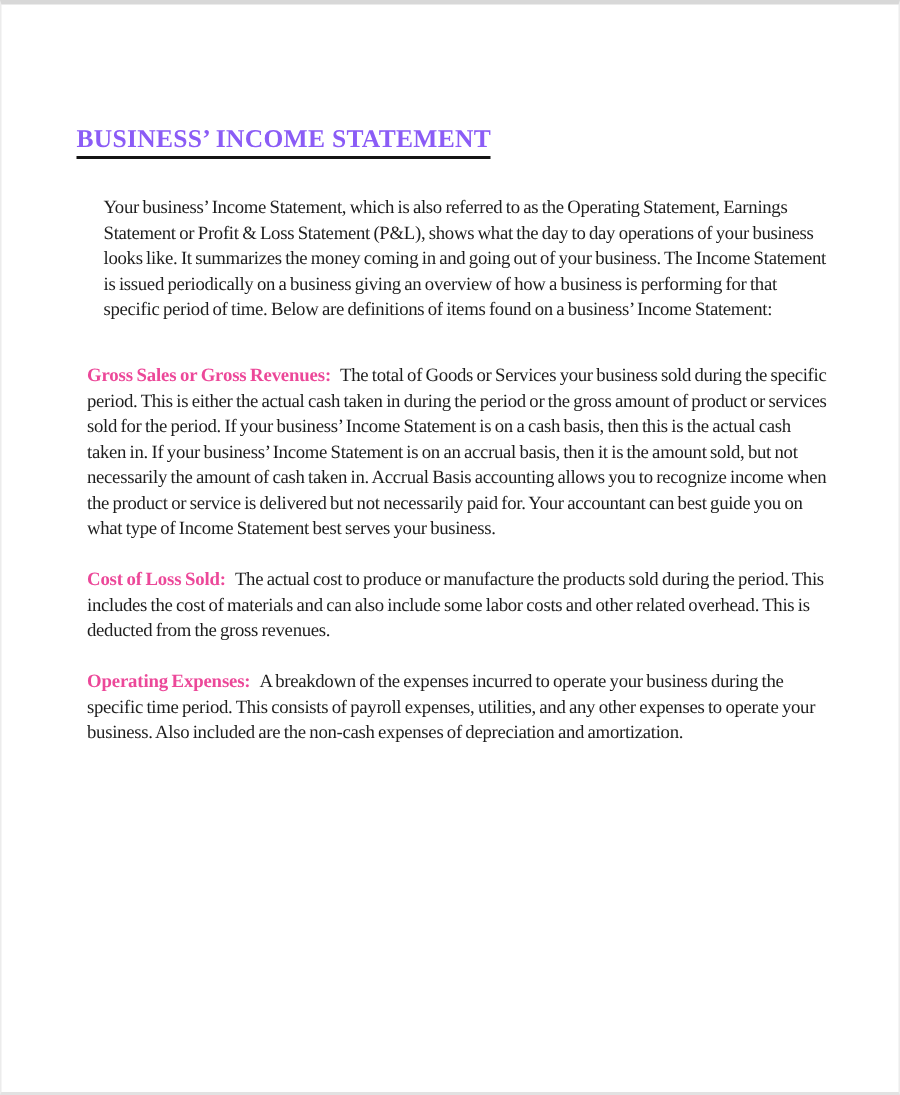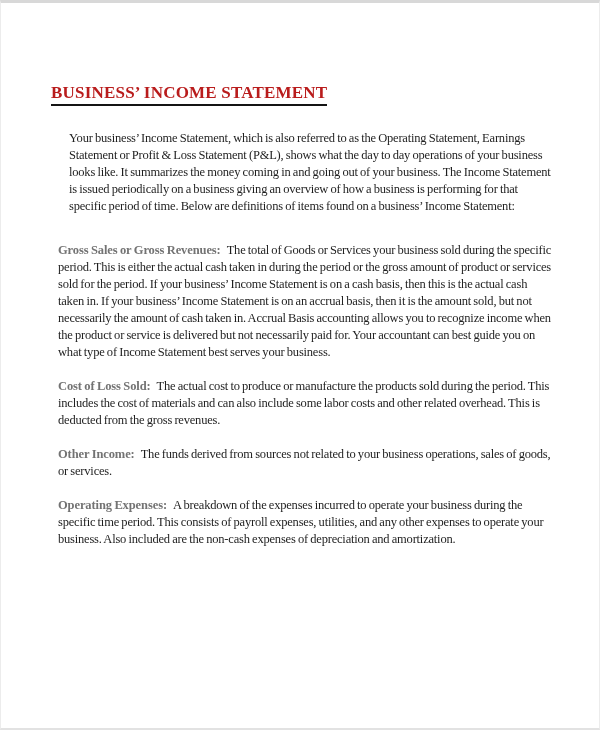--- a/index.html
+++ b/index.html
@@ -20,21 +20,21 @@
     background: #ffffff;
     border: 1px solid #ececec;
     border-top: 3px solid #d8d8d8;
     border-bottom: 2px solid #e2e2e2;
     padding: 80px 45px 0 50px;
   }
   .doc-title {
     margin: 0;
     font-size: 17px;
     font-weight: bold;
-    color: #b91c1c;
+    color: #8b5cf6;
     letter-spacing: 0.2px;
   }
   .doc-title .title-text {
     display: inline-block;
     border-bottom: 2px solid #141414;
     padding-bottom: 1px;
   }
   p {
     margin: 0;
     font-size: 12.5px;
@@ -50,21 +50,21 @@
     margin-left: 7px;
   }
   .section {
     margin-top: 17px;
   }
   .section:first-child {
     margin-top: 27px;
   }
   .term {
     font-weight: bold;
-    color: #737373;
+    color: #ec4899;
     margin-right: 6px;
     letter-spacing: -0.1px;
   }
 </style>
 </head>
 <body>
 
 <div class="page">
 
   <h1 class="doc-title">
@@ -78,23 +78,20 @@
     <p class="section">
       <span class="term">Gross Sales or Gross Revenues:</span><span class="definition">The total of Goods or Services your business sold during the specific period.  This is either the actual cash taken in during the period or the gross amount of product or services sold for the period.  If your business’ Income Statement is on a cash basis, then this is the actual cash taken in.  If your business’ Income Statement is on an accrual basis, then it is the amount sold, but not necessarily the amount of cash taken in.  Accrual Basis accounting allows you to recognize income when the product or service is delivered but not necessarily paid for.  Your accountant can best guide you on what type of Income Statement best serves your business.</span>
     </p>
 
 
     <p class="section">
       <span class="term">Cost of Loss Sold:</span><span class="definition">The actual cost to produce or manufacture the products sold during the period.  This includes the cost of materials and can also include some labor costs and other related overhead.  This is deducted from the gross revenues.</span>
     </p>
 
 
-    <p class="section">
-      <span class="term">Other Income:</span><span class="definition">The funds derived from sources not related to your business operations, sales of goods, or services.</span>
-    </p>
 
     <p class="section">
       <span class="term">Operating Expenses:</span><span class="definition">A breakdown of the expenses incurred to operate your business during the specific time period.  This consists of payroll expenses, utilities, and any other expenses to operate your business.  Also included are the non-cash expenses of depreciation and amortization.</span>
     </p>
 
 
   </div>
 
 </div>
 

